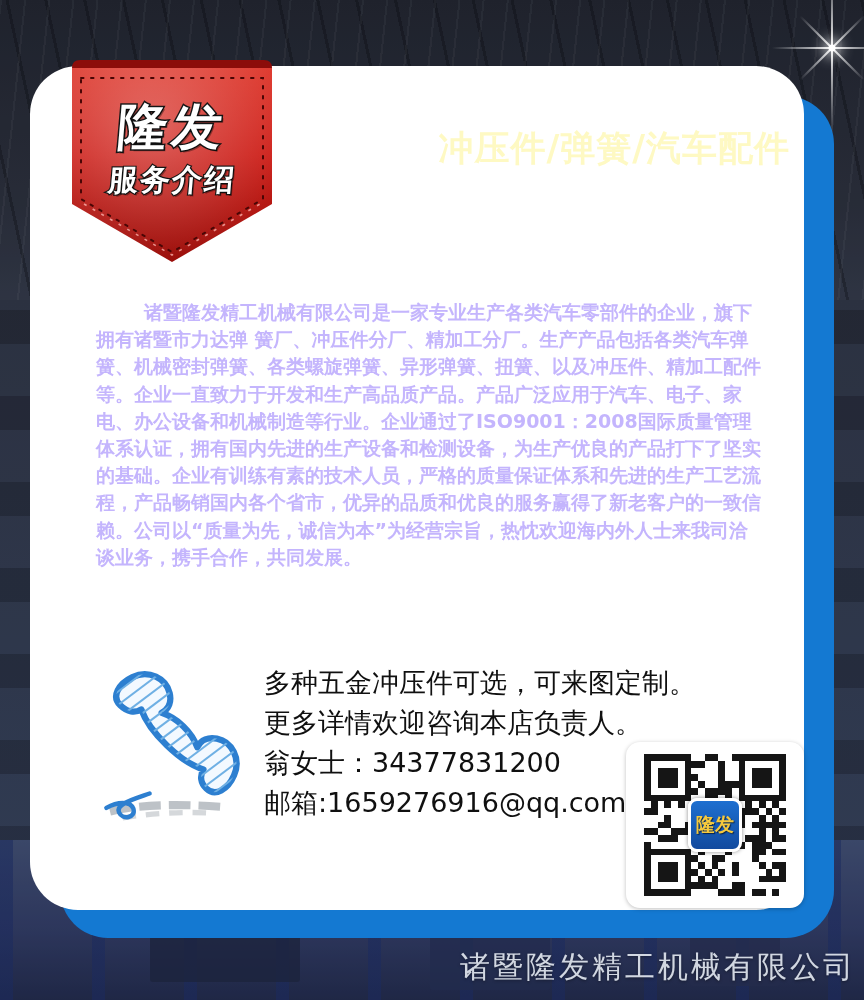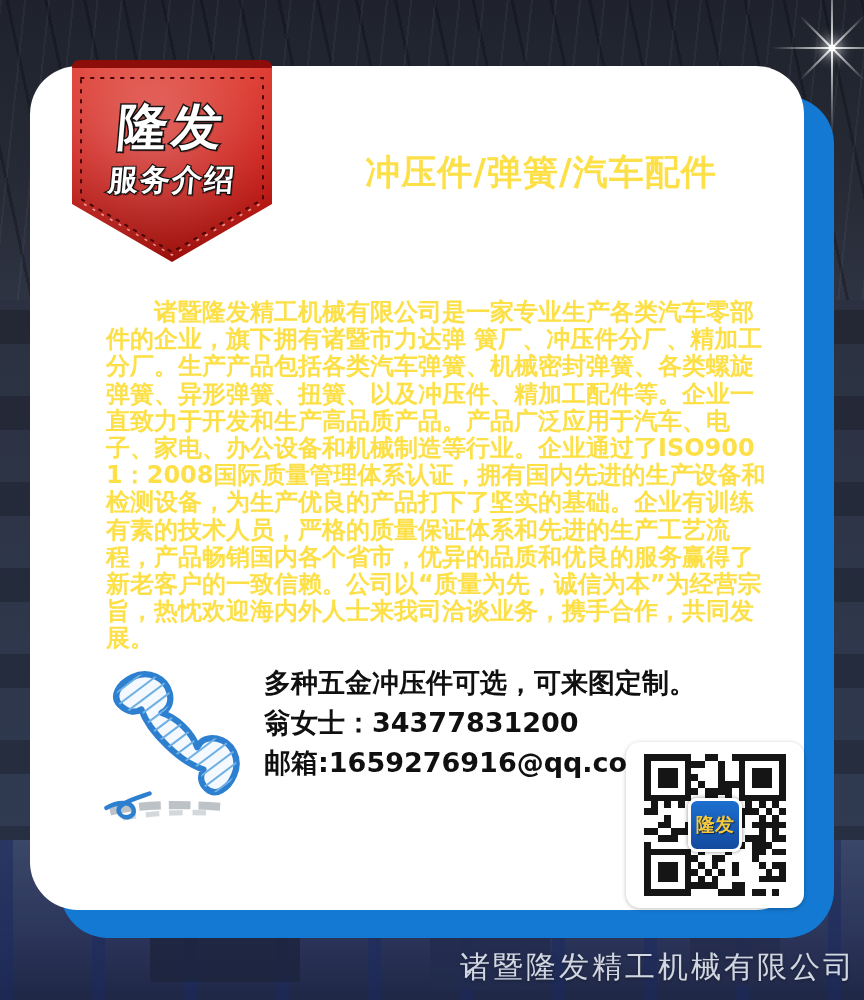--- a/index.html
+++ b/index.html
@@ -57,33 +57,33 @@
   
   .ribbon{position:absolute;left:66px;top:56px;width:212px;height:216px;}
   .ribbon svg{position:absolute;left:0;top:0;}
   .ribbon-text{position:absolute;left:0;right:0;text-align:center;color:#fff;
     font-weight:900;paint-order:stroke;transform:skewX(-5deg);
     text-shadow:2px 2px 0 rgba(0,0,0,0.35);}
   .ribbon-brand{top:38px;font-size:50px;letter-spacing:4px;-webkit-text-stroke:3px #161616;}
   .ribbon-sub{top:104px;font-size:30px;letter-spacing:2px;-webkit-text-stroke:2.4px #161616;}
   
   .headline{
-    position:absolute;left:292px;top:146px;width:498px;text-align:center;
-    color:#fde047;font-size:35px;font-weight:800;line-height:53px;letter-spacing:1px;
+    position:absolute;left:292px;top:122px;width:498px;text-align:right;
+    color:#fef9c3;font-size:35px;font-weight:800;line-height:53px;letter-spacing:1px;
   }
   
   .about{
-    position:absolute;left:106px;top:299px;width:666px;
-    color:#fde047;font-size:24px;font-weight:700;line-height:27.2px;
+    position:absolute;left:96px;top:299px;width:666px;
+    color:#c4b5fd;font-size:19px;font-weight:700;line-height:27.2px;
     text-indent:48px;word-break:break-all;letter-spacing:0;
   }
   
   .phone-icon{position:absolute;left:92px;top:656px;width:162px;height:176px;}
   .contact{position:absolute;left:264px;top:663px;width:430px;
-    color:#101010;font-size:27px;font-weight:700;line-height:40px;}
+    color:#101010;font-size:27px;font-weight:400;line-height:40px;}
   .contact .row{height:40px;white-space:nowrap;}
   
   .qr-frame{
     position:absolute;left:626px;top:742px;width:178px;height:166px;
     background:#fff;border-radius:14px;box-shadow:0 1px 4px rgba(0,0,0,0.25);
     display:flex;align-items:center;justify-content:center;
   }
   .qr-pattern{
     display:grid;grid-template-columns:repeat(21,1fr);grid-template-rows:repeat(21,1fr);
     width:142px;height:142px;background:#fff;position:relative;
@@ -200,20 +200,21 @@
         <line x1="150" y1="30" x2="136" y2="118"></line>
           <line x1="162" y1="30" x2="148" y2="118"></line>
         <line x1="174" y1="30" x2="160" y2="118"></line>
       </g>
     </g>
   </svg>
 </div>
 
 <div class="contact">
   <div class="row">多种五金冲压件可选，可来图定制。</div>
+  <div class="row">更多详情欢迎咨询本店负责人。</div>
   <div class="row"><span>翁女士：</span><span>34377831200</span></div>
   <div class="row"><span>邮箱:</span><span>1659276916@qq.com</span></div>
 </div>
 
 <div class="qr-frame">
   <div class="qr-pattern">
       <div class="qm on"></div>
       <div class="qm on"></div>
       <div class="qm on"></div>
       <div class="qm on"></div>

